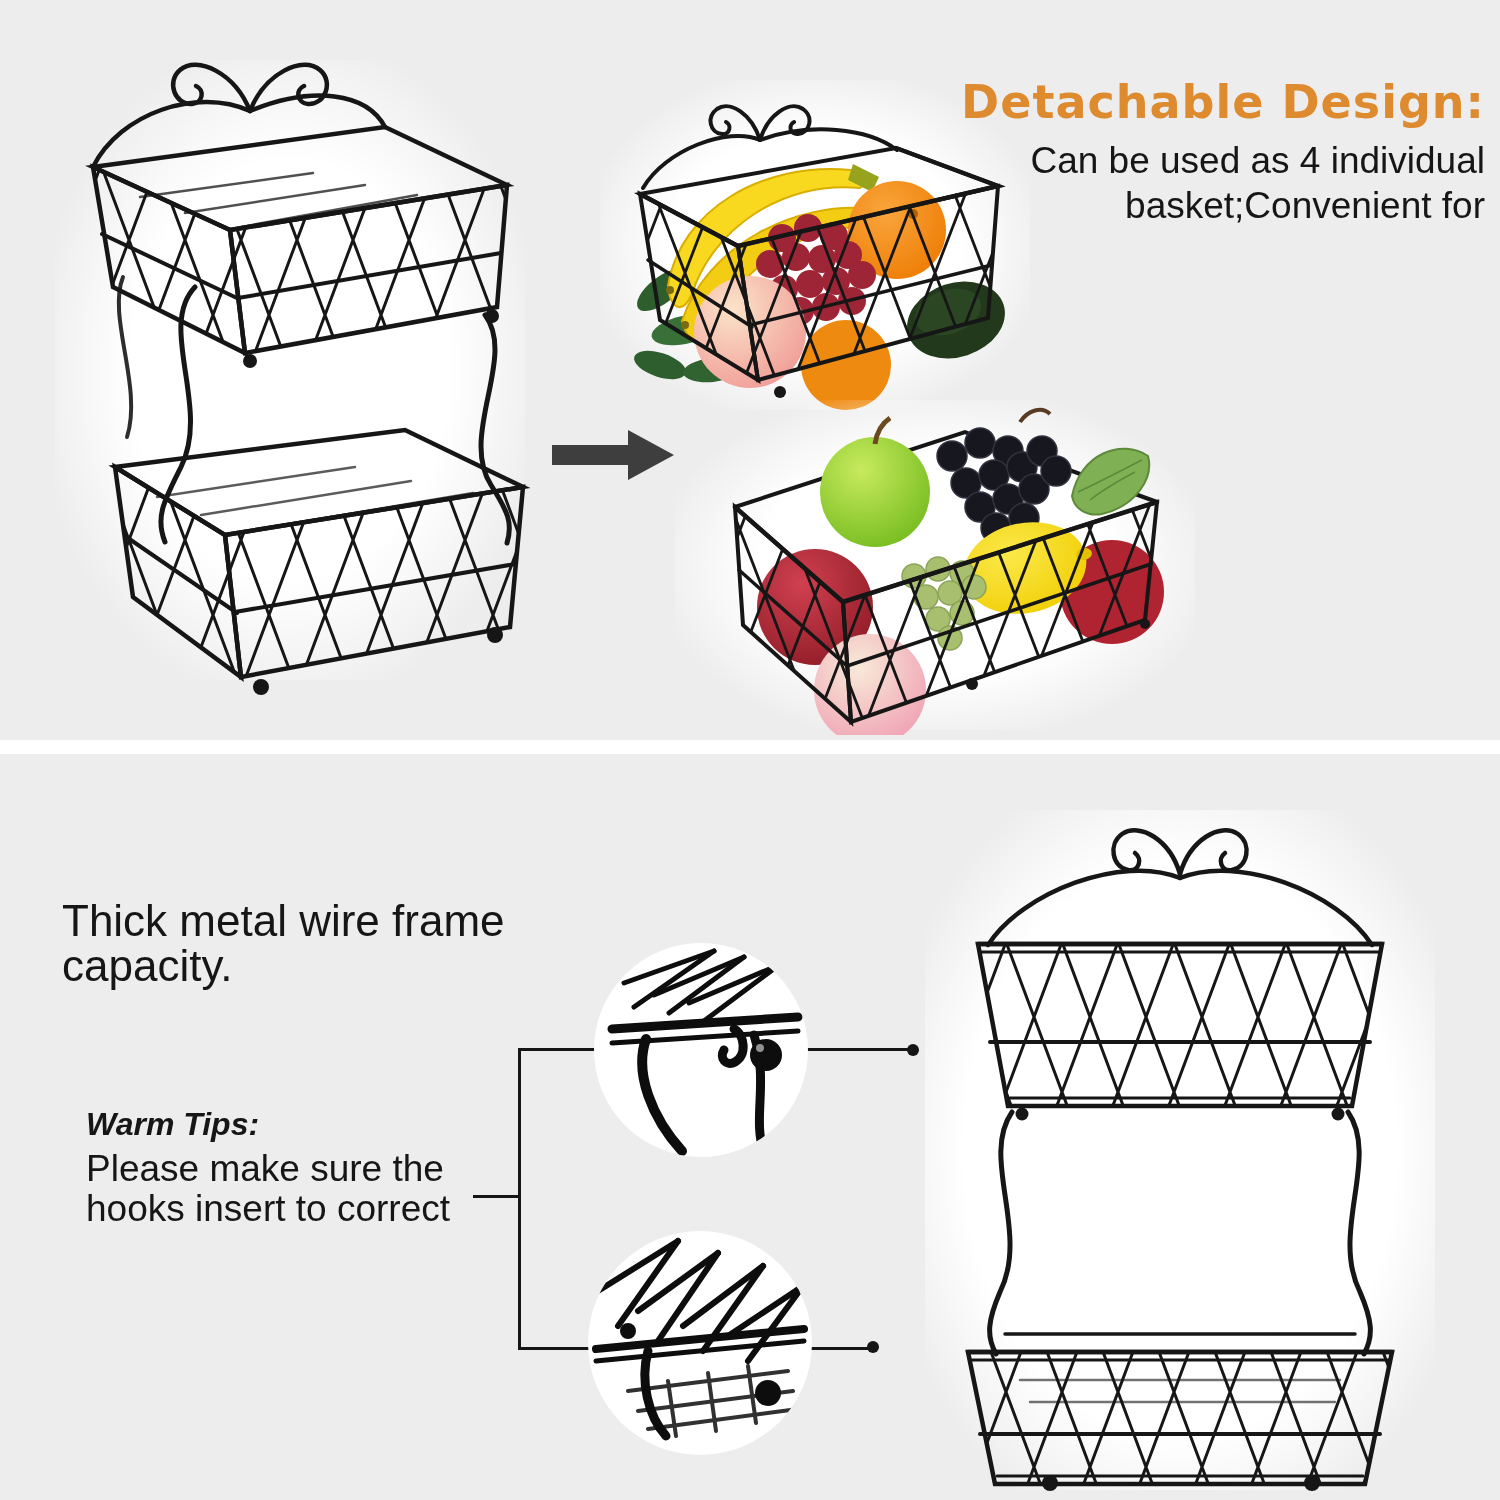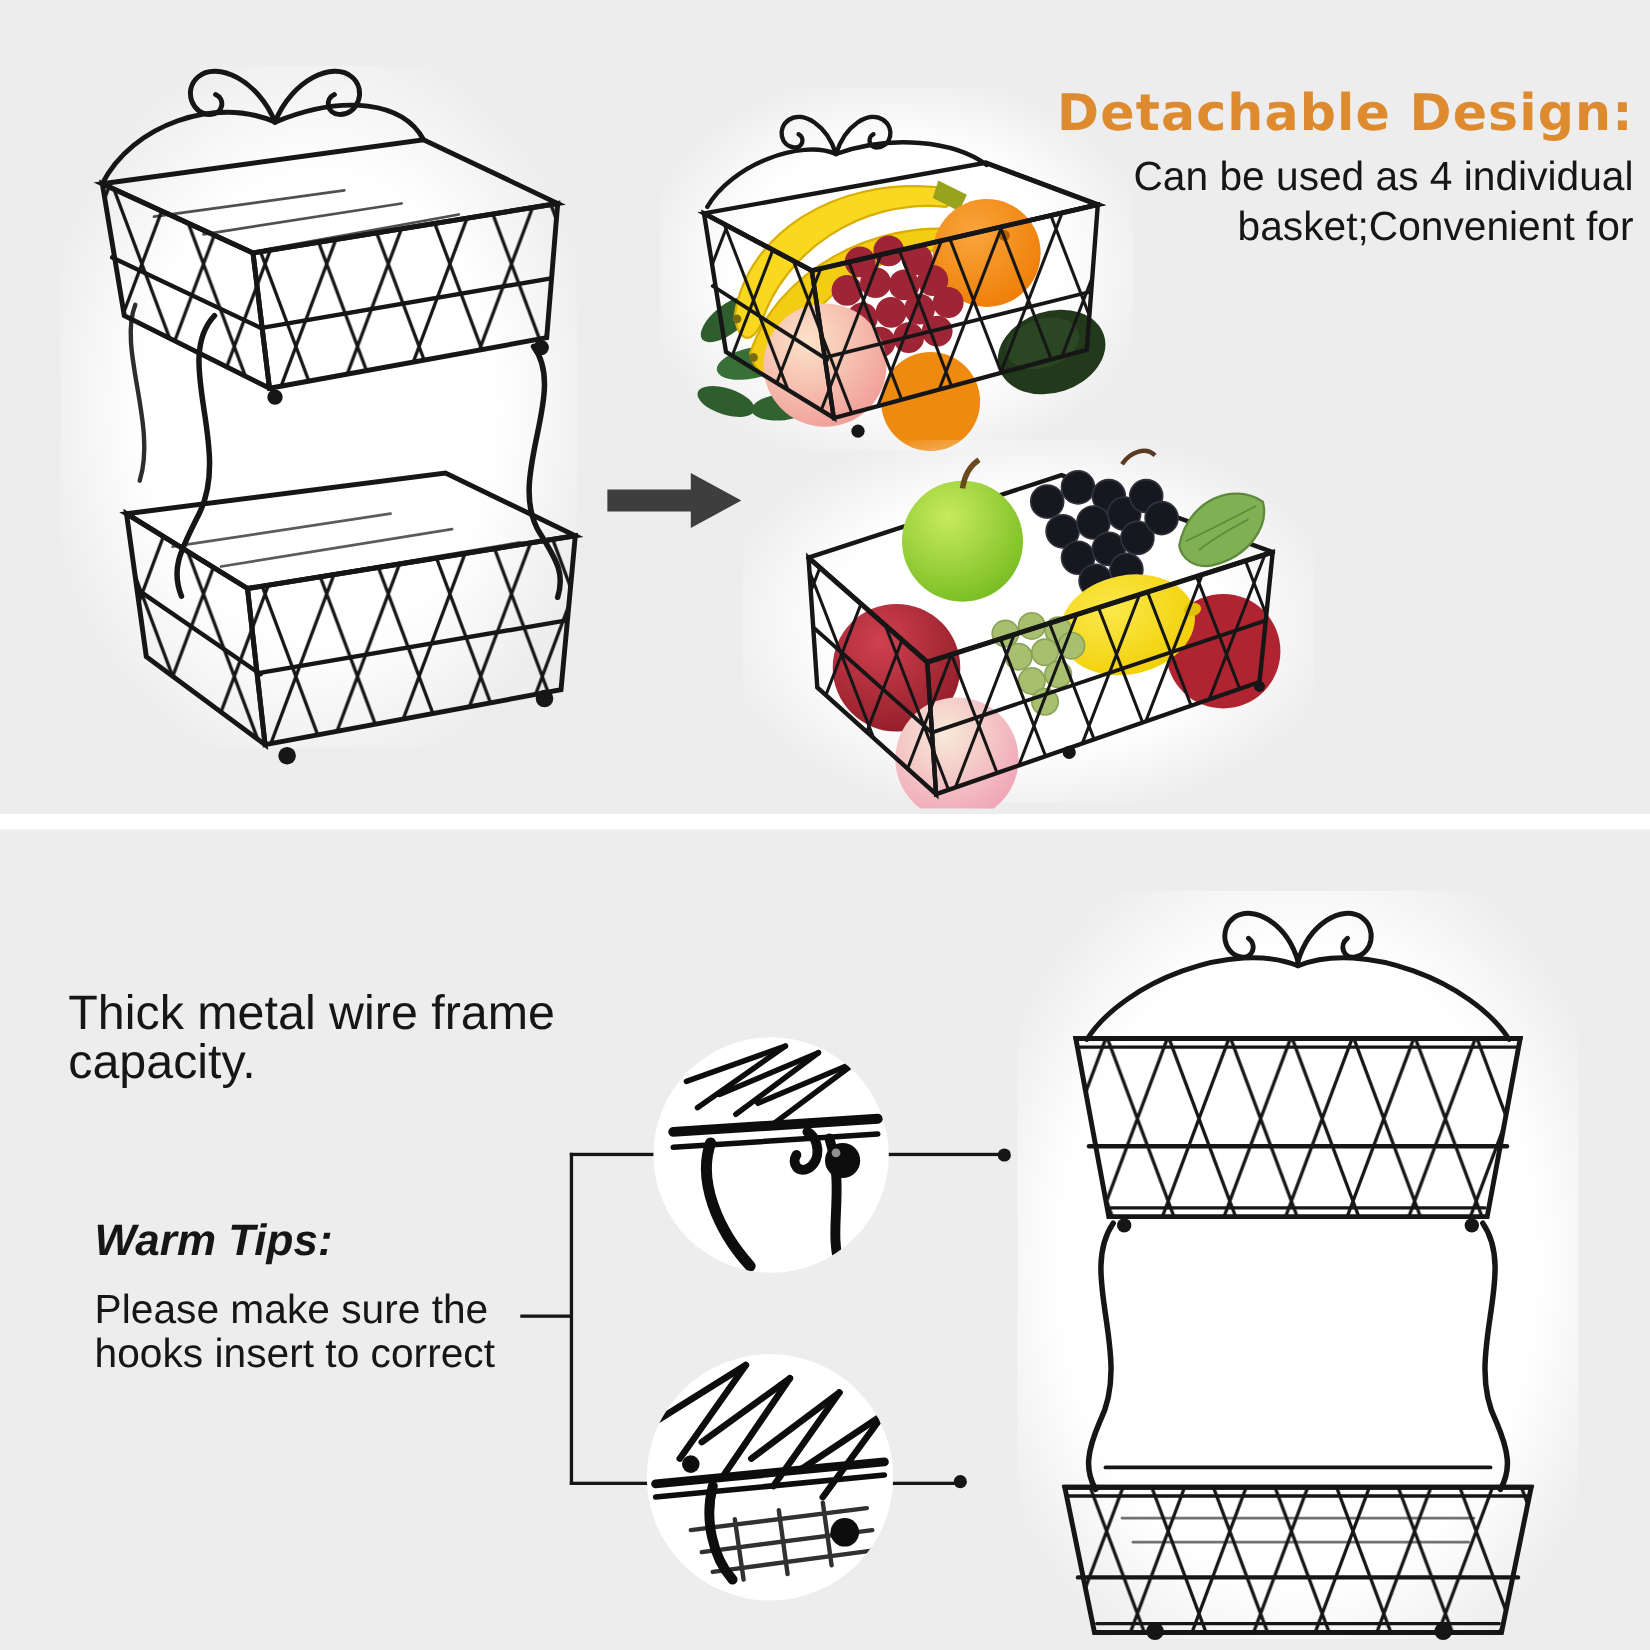--- a/index.html
+++ b/index.html
@@ -11,21 +11,21 @@
   .photo-bg.strong{background:radial-gradient(ellipse at center,#ffffff 60%,rgba(255,255,255,0) 85%);}
   svg.wire{color:var(--wire,#161616);position:absolute;}
   .heading{font-family:"DejaVu Sans",sans-serif;font-weight:bold;color:var(--accent,#DE8A2E);letter-spacing:1px;}
   .bodytext{color:var(--text,#161616);}
   .top-text{position:absolute;top:74px;right:15px;width:640px;text-align:right;}
   .top-text .heading{font-size:46px;line-height:56px;margin-bottom:8px;}
   .top-text .bodytext div{font-size:37px;line-height:45px;}
   .bottom-body{position:absolute;left:62px;top:898px;}
   .bottom-body div{font-size:44px;line-height:45px;}
   .tips{position:absolute;left:86px;top:1106px;}
-  .tips .tips-heading{font-size:40px;font-weight:bold;font-style:italic;color:var(--text,#161616);margin-bottom:20px;}
+  .tips .tips-heading{font-size:32px;font-weight:bold;font-style:italic;color:var(--text,#161616);margin-bottom:6px;}
   .tips div.line{font-size:37px;line-height:40px;color:var(--text,#161616);}
   .cline{position:absolute;background:var(--text,#161616);}
   .dot{position:absolute;width:12px;height:12px;border-radius:50%;background:var(--text,#161616);}
   .detail-circle{position:absolute;border-radius:50%;background:#fff;overflow:hidden;}
   .detail-circle svg{position:absolute;left:0;top:0;}
   .arrow-wrap{position:absolute;left:552px;top:430px;width:122px;height:50px;}
   .arrow-wrap svg{fill:var(--arrow,#3E3E3E);}
 </style>
 </head>
 <body>

